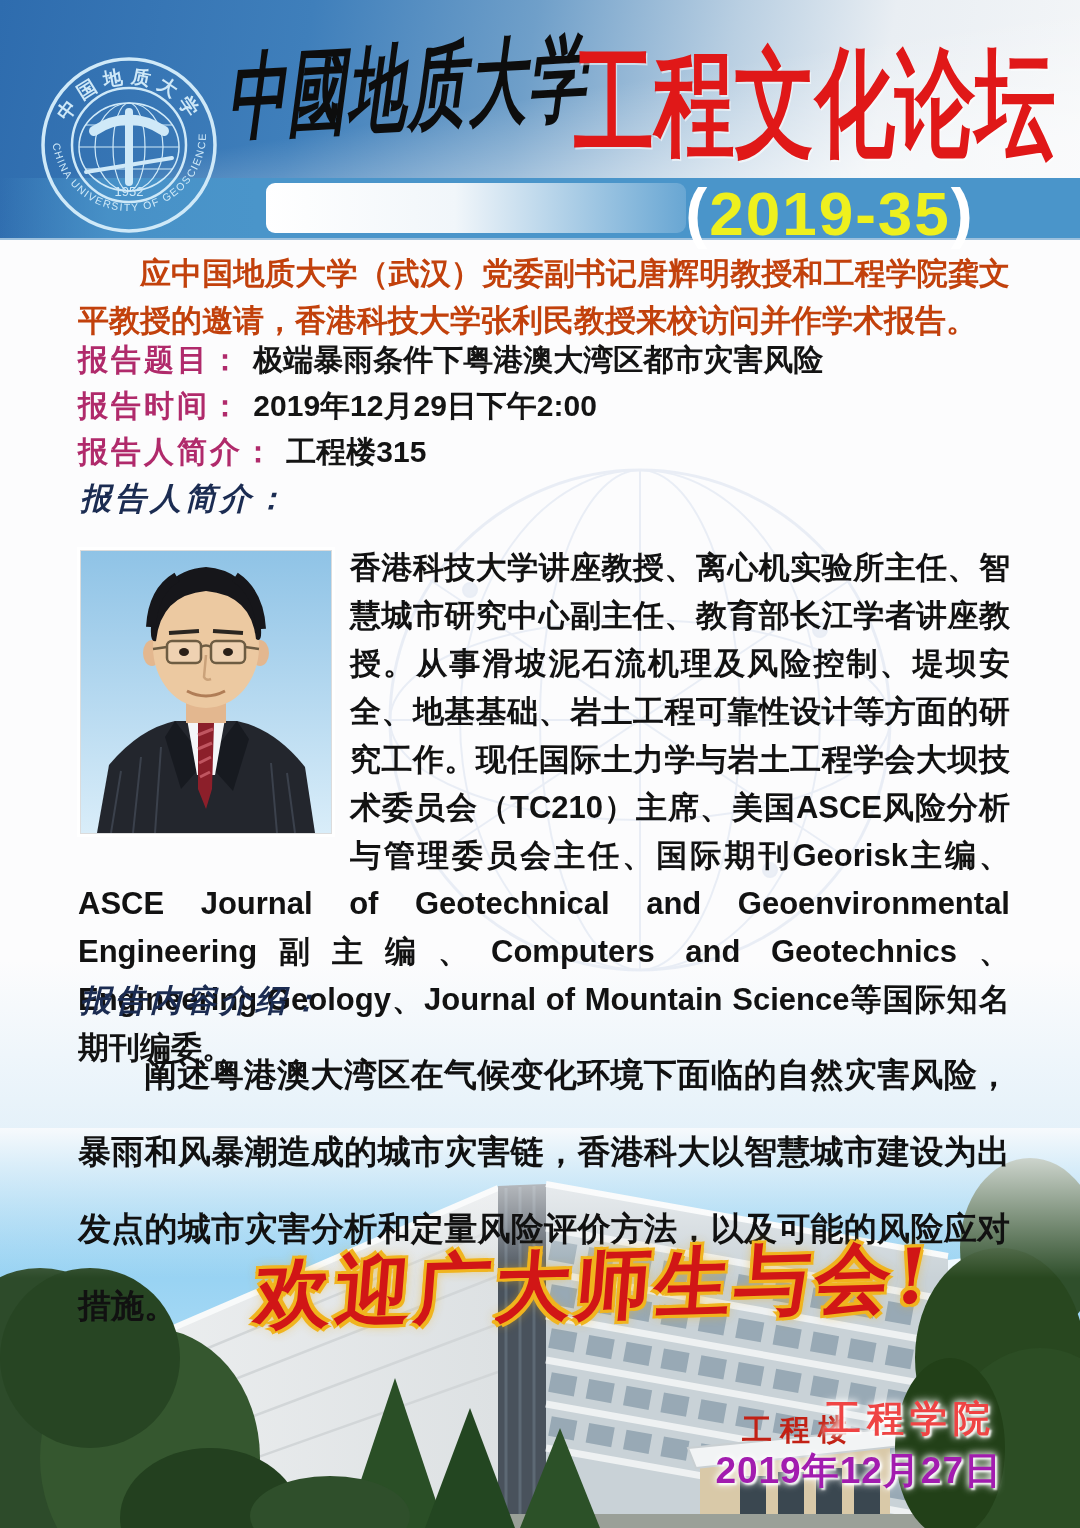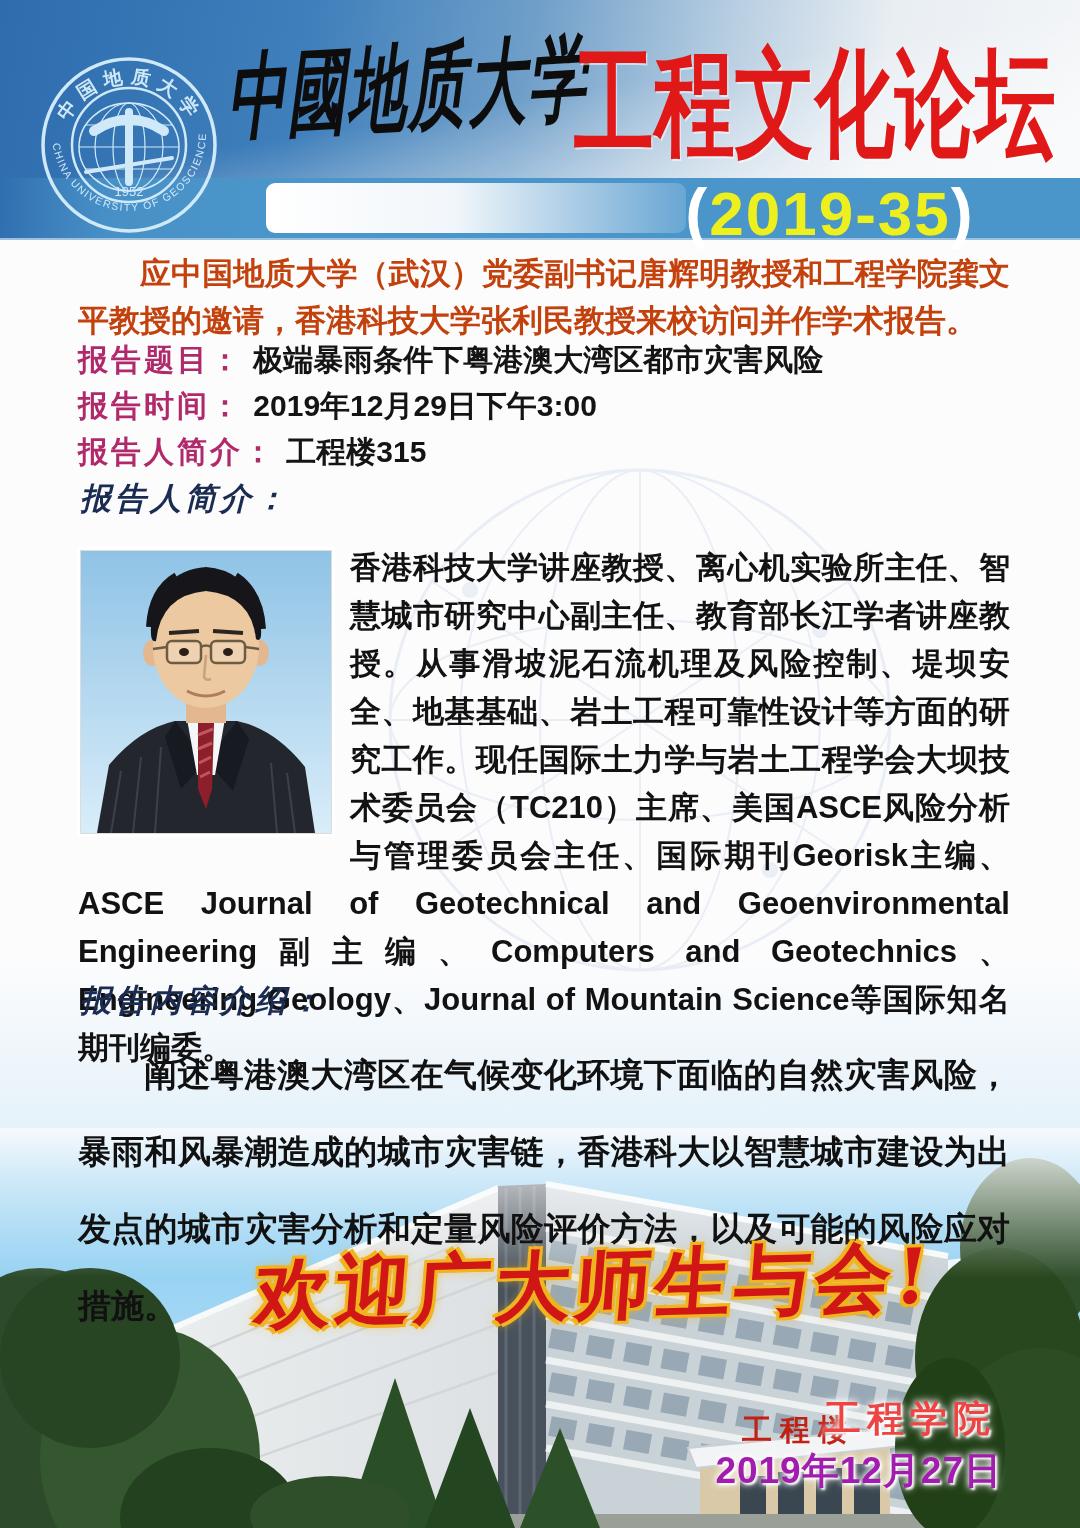--- a/index.html
+++ b/index.html
@@ -119,21 +119,21 @@
 
   <div class="intro">应中国地质大学（武汉）党委副书记唐辉明教授和工程学院龚文平教授的邀请，香港科技大学张利民教授来校访问并作学术报告。</div>
 
   <div class="details">
     <div class="detail-row">
       <span class="detail-label">报告题目：</span>
       <span>极端暴雨条件下粤港澳大湾区都市灾害风险</span>
     </div>
     <div class="detail-row">
       <span class="detail-label">报告时间：</span>
-      <span>2019年12月29日下午3:00</span>
+      <span>2019年12月29日下午2:00</span>
     </div>
     <div class="detail-row">
       <span class="detail-label">报告人简介：</span>
       <span>工程楼315</span>
     </div>
   </div>
 
   <div class="section-label speaker-label">报告人简介：</div>
 
   <div class="bio">

